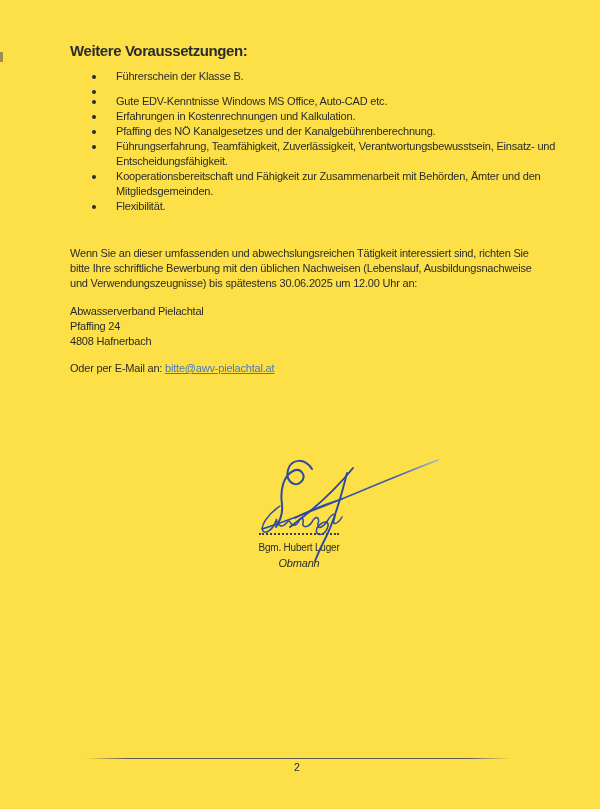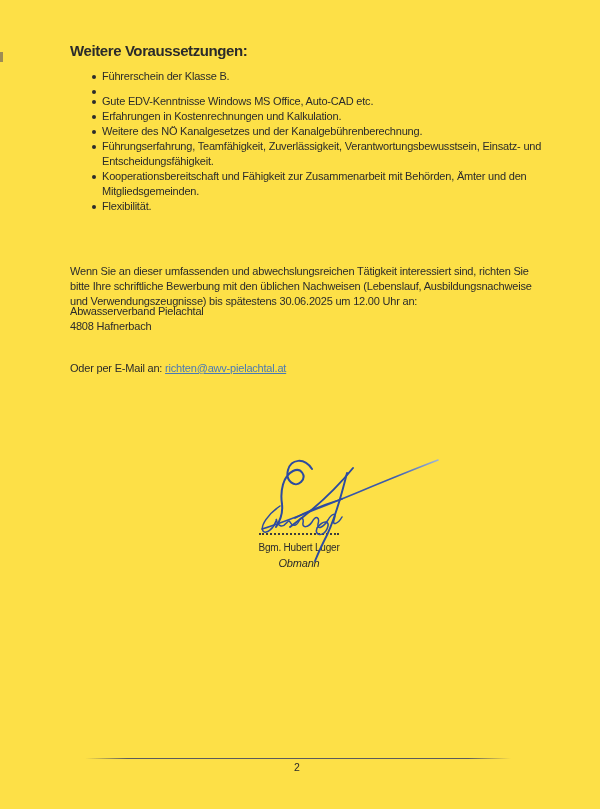--- a/index.html
+++ b/index.html
@@ -28,22 +28,22 @@
   }
   .bullets { position: absolute; left: 70px; top: 69px; }
   .bullet { display: flex; align-items: flex-start; }
   .bullet .dot {
     flex: none;
     width: 4px; height: 4px;
     border-radius: 50%;
     background: #2b2b2b;
     margin: 6px 0 0 22px;
   }
-  .bullet .btext { margin-left: 6px; }
-  .paragraph { position: absolute; left: 70px; top: 246px; margin-top: 18px; }
+  .bullet .btext { margin-left: 20px; }
+  .paragraph { position: absolute; left: 70px; top: 246px; }
   .address { position: absolute; left: 70px; top: 304px; }
   .email-line { position: absolute; left: 70px; top: 361px; }
   .email-line a {
     color: #4a79b5;
     text-decoration: underline;
     cursor: pointer;
   }
   .sig-svg {
     position: absolute;
     left: 250px; top: 446px;
@@ -124,21 +124,21 @@
     </div>
     <div class="bullet">
       <span class="dot"></span>
       <div class="btext">
           <div class="line">Erfahrungen in Kostenrechnungen und Kalkulation.</div>
         </div>
     </div>
     <div class="bullet">
       <span class="dot"></span>
       <div class="btext">
-          <div class="line">Weitere des NÖ Kanalgesetzes und der Kanalgebührenberechnung.</div>
+          <div class="line">Pfaffing des NÖ Kanalgesetzes und der Kanalgebührenberechnung.</div>
         </div>
     </div>
     <div class="bullet">
       <span class="dot"></span>
       <div class="btext">
         <div class="line">Führungserfahrung, Teamfähigkeit, Zuverlässigkeit, Verantwortungsbewusstsein, Einsatz- und</div>
         <div class="line">Entscheidungsfähigkeit.</div>
       </div>
     </div>
     <div class="bullet">
@@ -157,25 +157,26 @@
   </div>
 
   <div class="paragraph">
     <div class="line">Wenn Sie an dieser umfassenden und abwechslungsreichen Tätigkeit interessiert sind, richten Sie</div>
     <div class="line">bitte Ihre schriftliche Bewerbung mit den üblichen Nachweisen (Lebenslauf, Ausbildungsnachweise</div>
     <div class="line">und Verwendungszeugnisse) bis spätestens 30.06.2025 um 12.00 Uhr an:</div>
   </div>
 
   <div class="address">
     <div class="line">Abwasserverband Pielachtal</div>
+    <div class="line">Pfaffing 24</div>
     <div class="line">4808 Hafnerbach</div>
   </div>
 
   <div class="email-line line">
-    <span>Oder per E-Mail an: </span><a href="#">richten@awv-pielachtal.at</a>
+    <span>Oder per E-Mail an: </span><a href="#">bitte@awv-pielachtal.at</a>
   </div>
 
   <div class="sig-dotted"></div>
 
   <svg class="sig-svg" viewBox="0 0 190 118" xmlns="http://www.w3.org/2000/svg">
     <defs>
       <linearGradient id="flourish" x1="0" y1="1" x2="1" y2="0">
         <stop offset="0" stop-color="#2c4aa0"></stop>
         <stop offset="0.75" stop-color="#3d5cad"></stop>
         <stop offset="1" stop-color="#9db4d8"></stop>

